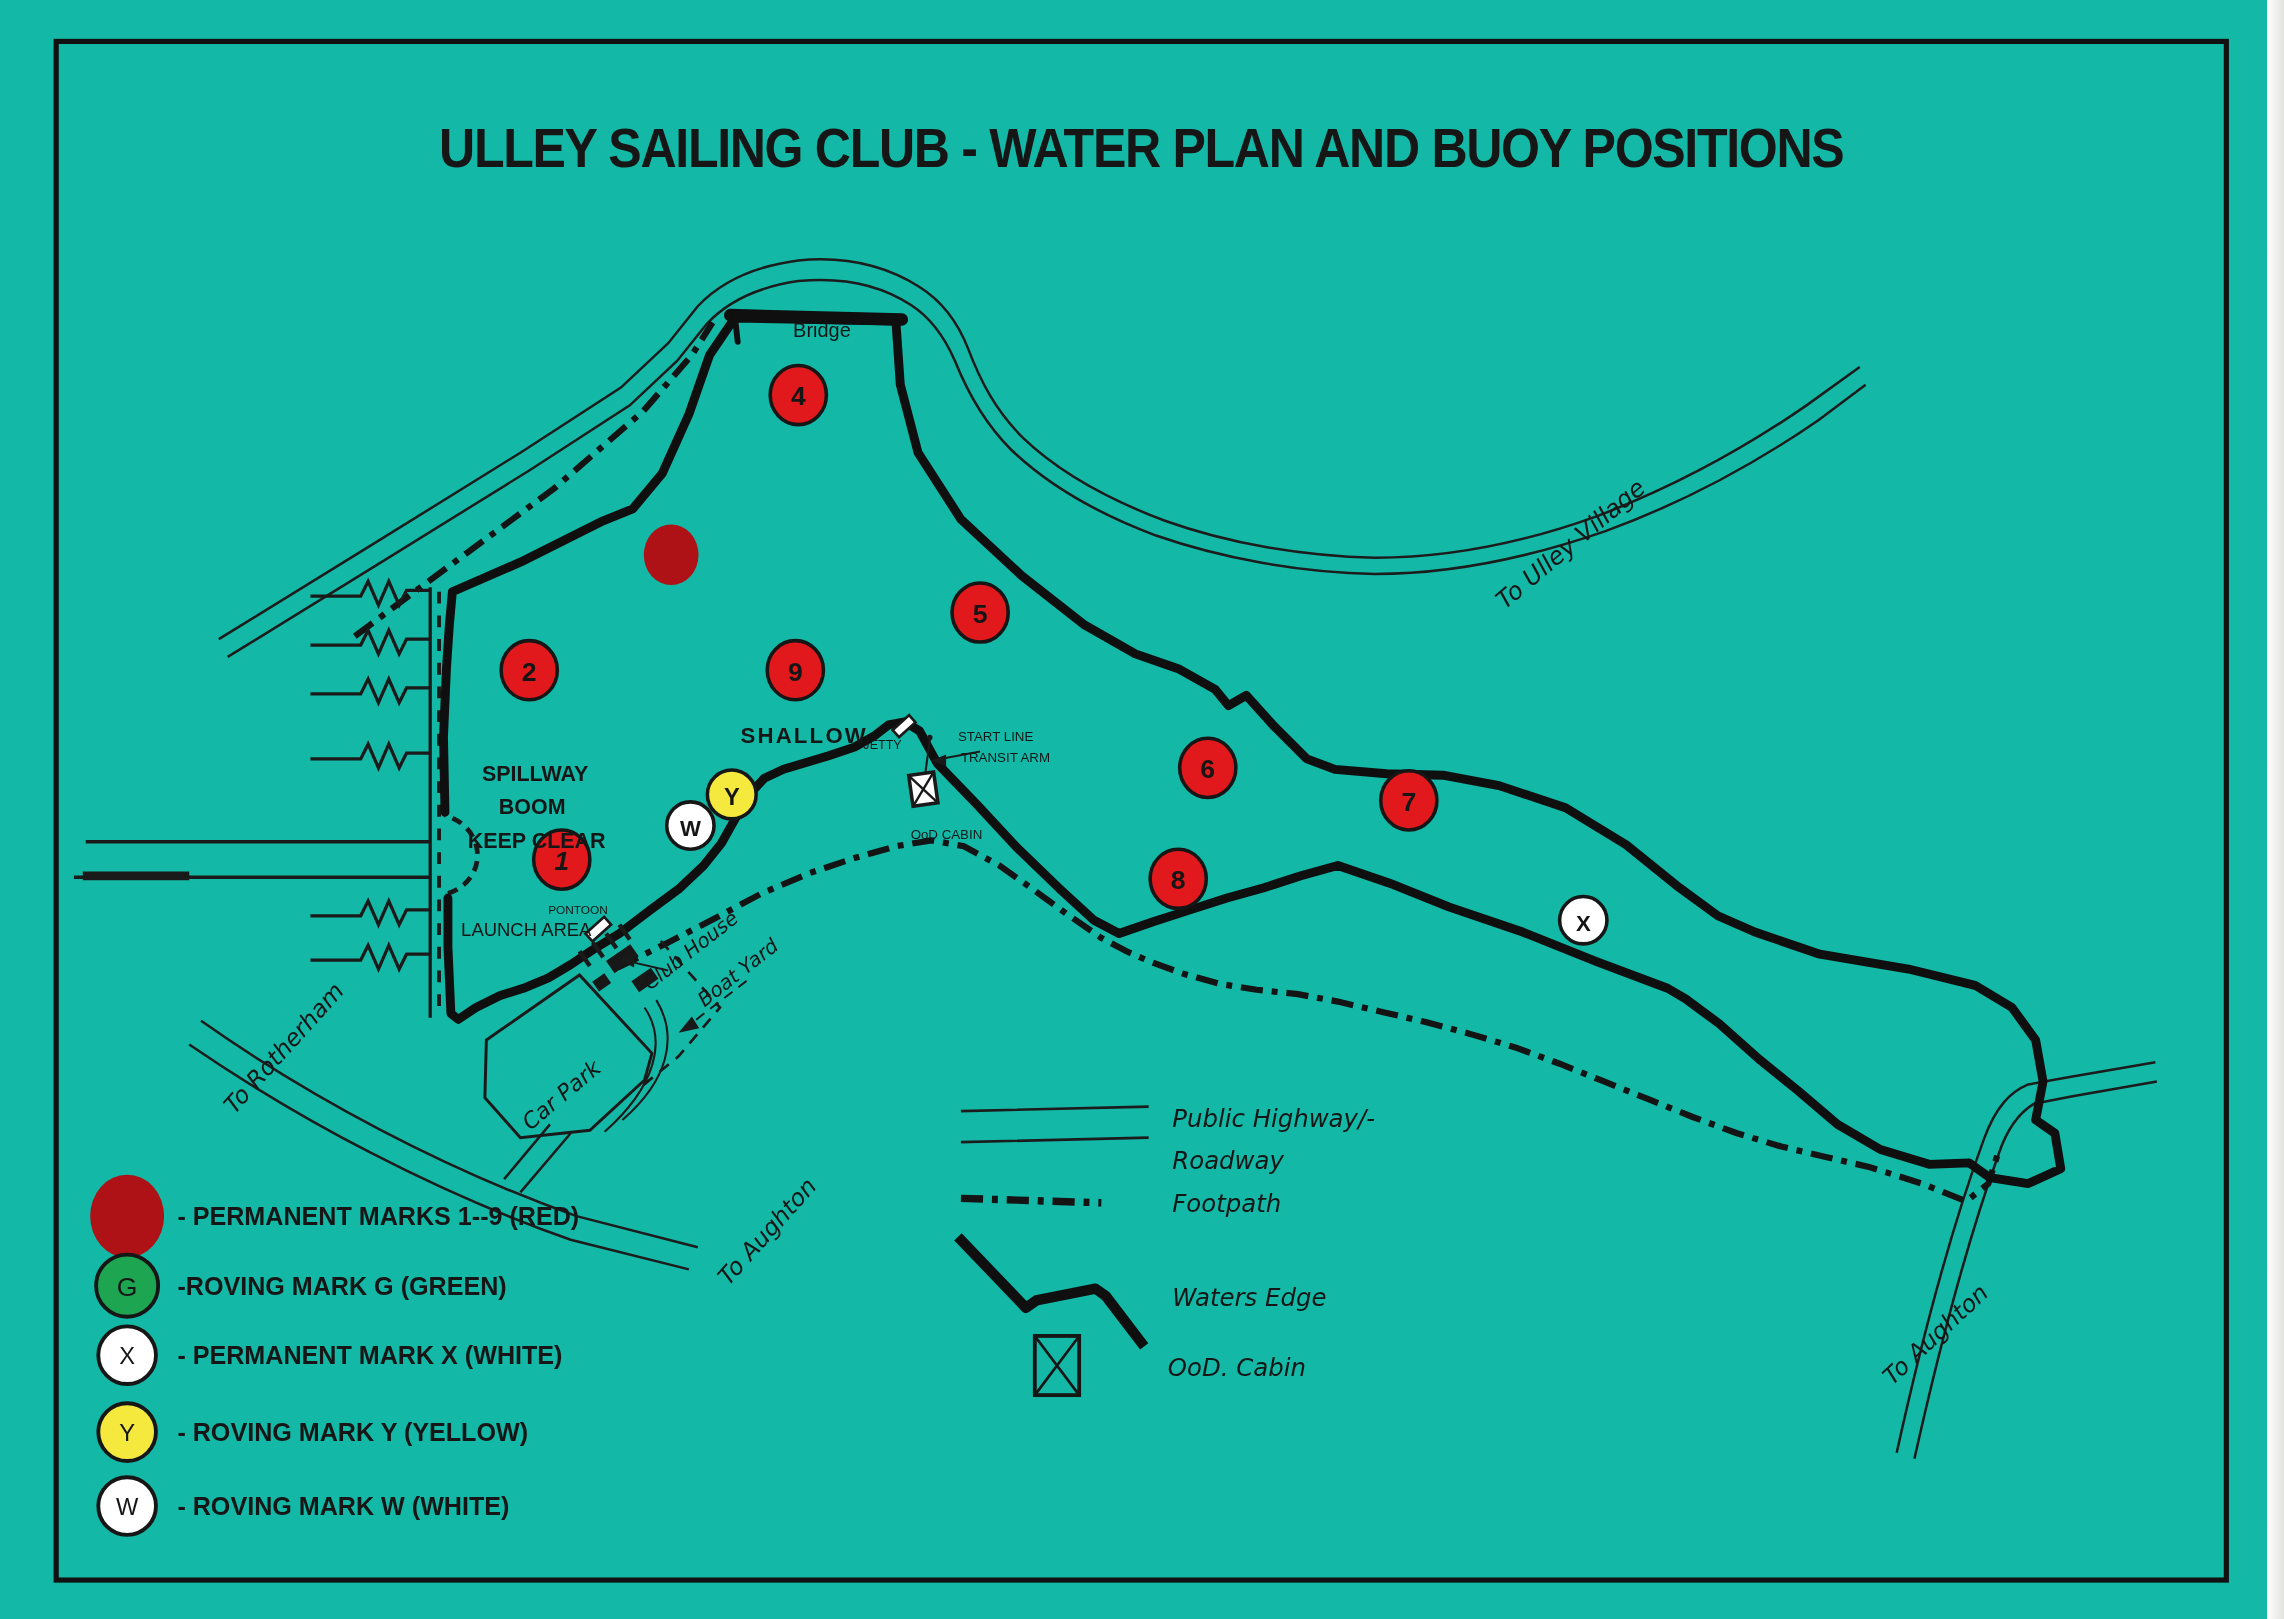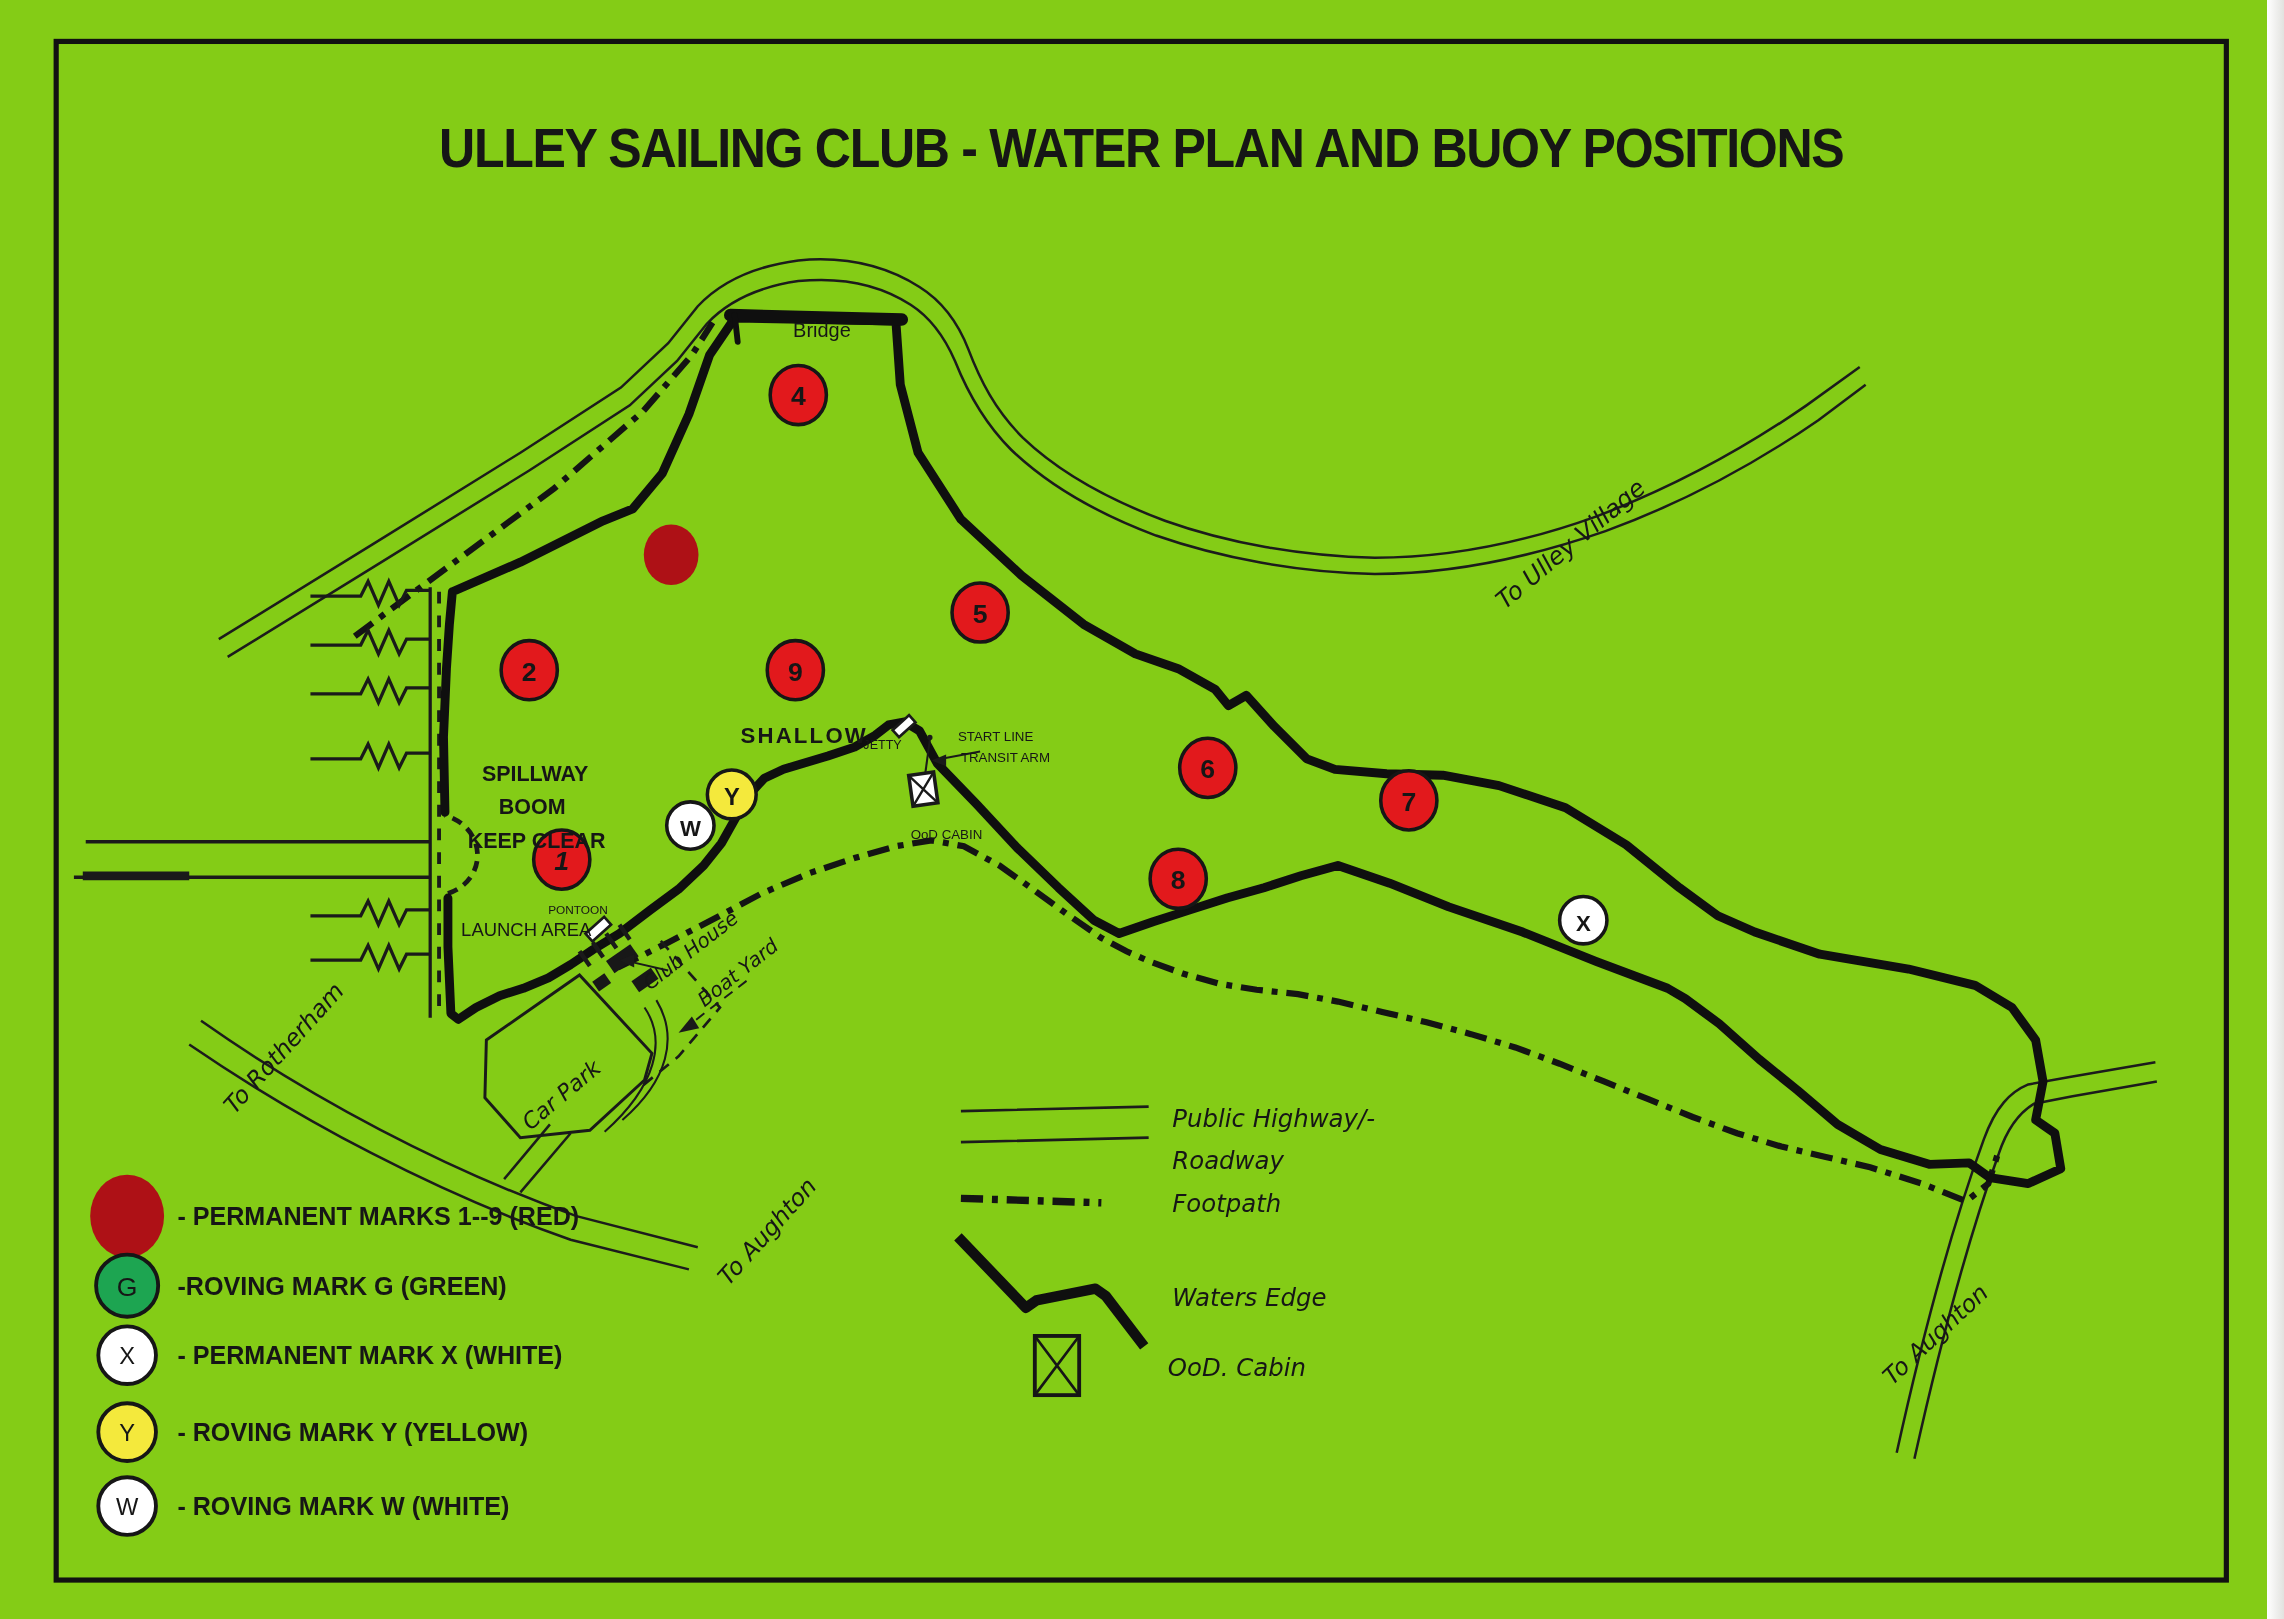--- a/index.html
+++ b/index.html
@@ -1,16 +1,16 @@
 <!DOCTYPE html>
 <html style="font-size:10.5px"><head>
 <meta charset="utf-8">
 <style>
   html,body{margin:0;padding:0;background:#ffffff;}
-  .page{position:relative;width:2284px;height:1620px;background:#84cc16;overflow:hidden;
+  .page{position:relative;width:2284px;height:1620px;background:#14b8a6;overflow:hidden;
         font-family:"Liberation Sans", sans-serif;}
   .scan-edge{position:absolute;right:0;top:0;width:17px;height:100%;
              background:linear-gradient(to right,#ffffff,#e2e2df);}
   svg{position:absolute;left:0;top:0;}
   text{fill:#161616;}
   .print{font-family:"Liberation Sans",sans-serif;}
   .hand{font-family:"DejaVu Sans",sans-serif;font-style:italic;}
 </style>
 </head>
 <body>

